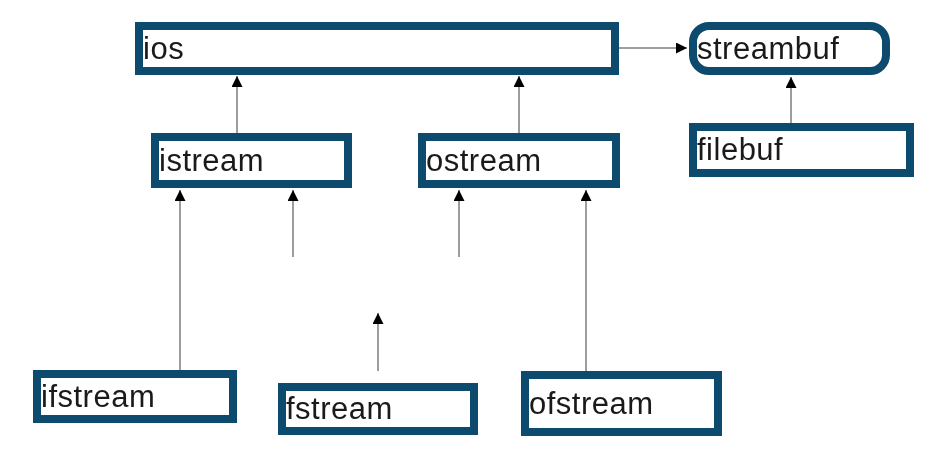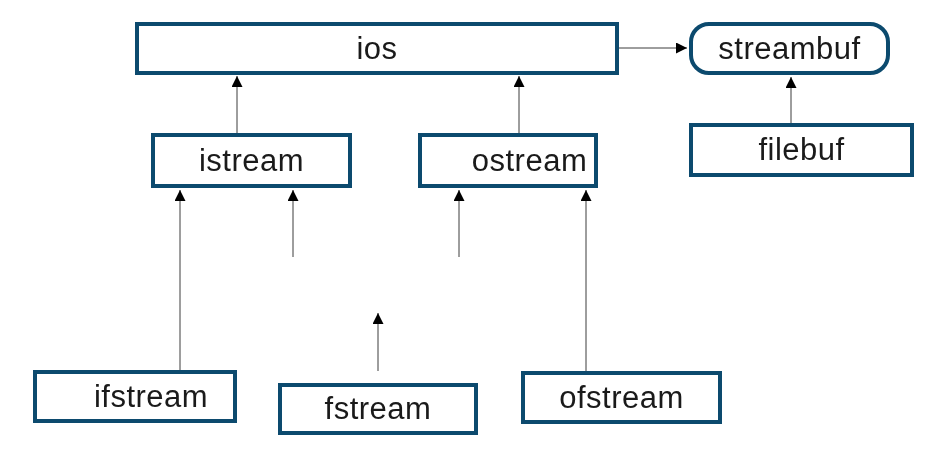--- a/index.html
+++ b/index.html
@@ -19,39 +19,39 @@
     position: absolute;
     left: 0;
     top: 0;
     width: 929px;
     height: 450px;
     pointer-events: none;
   }
   .node {
     position: absolute;
     box-sizing: border-box;
-    border: 4px solid #0c4a6e;
+    border: 8px solid #0c4a6e;
     background: #ffffff;
     display: flex;
     align-items: center;
-    justify-content: center;
+    justify-content: flex-start;
     font-size: 31px;
     color: #1a1a1a;
     letter-spacing: 0.5px;
     white-space: nowrap;
   }
   .n-ios       { left: 135px; top: 22px;  width: 484px; height: 53px; }
   .n-streambuf { left: 689px; top: 22px;  width: 201px; height: 53px; border-radius: 20px; }
   .n-istream   { left: 135px; top: 133px; width: 201px; height: 55px; margin-left: 16px; }
-  .n-ostream   { left: 418px; top: 133px; width: 180px; height: 55px; padding-left: 43px; }
+  .n-ostream   { left: 418px; top: 133px; width: 202px; height: 55px; }
   .n-filebuf   { left: 689px; top: 123px; width: 225px; height: 54px; }
   .n-iostream  { left: 278px; top: 257px; width: 200px; height: 54px; }
-  .n-ifstream  { left: 33px;  top: 370px; width: 204px; height: 53px; padding-left: 32px; }
+  .n-ifstream  { left: 33px;  top: 370px; width: 204px; height: 53px; }
   .n-fstream   { left: 278px; top: 383px; width: 200px; height: 52px; }
-  .n-ofstream  { left: 521px; top: 371px; width: 201px; height: 53px; }
+  .n-ofstream  { left: 521px; top: 371px; width: 201px; height: 65px; }
 </style>
 </head>
 <body>
 
 <div class="canvas">
 
   <svg class="edges-layer" width="929" height="450" viewBox="0 0 929 450" xmlns="http://www.w3.org/2000/svg">
     <defs>
       <marker id="arrow" viewBox="0 0 10 10" refX="10" refY="5" markerWidth="11" markerHeight="11" orient="auto">
         <path d="M0,0 L10,5 L0,10 Z" fill="#000000"></path>

